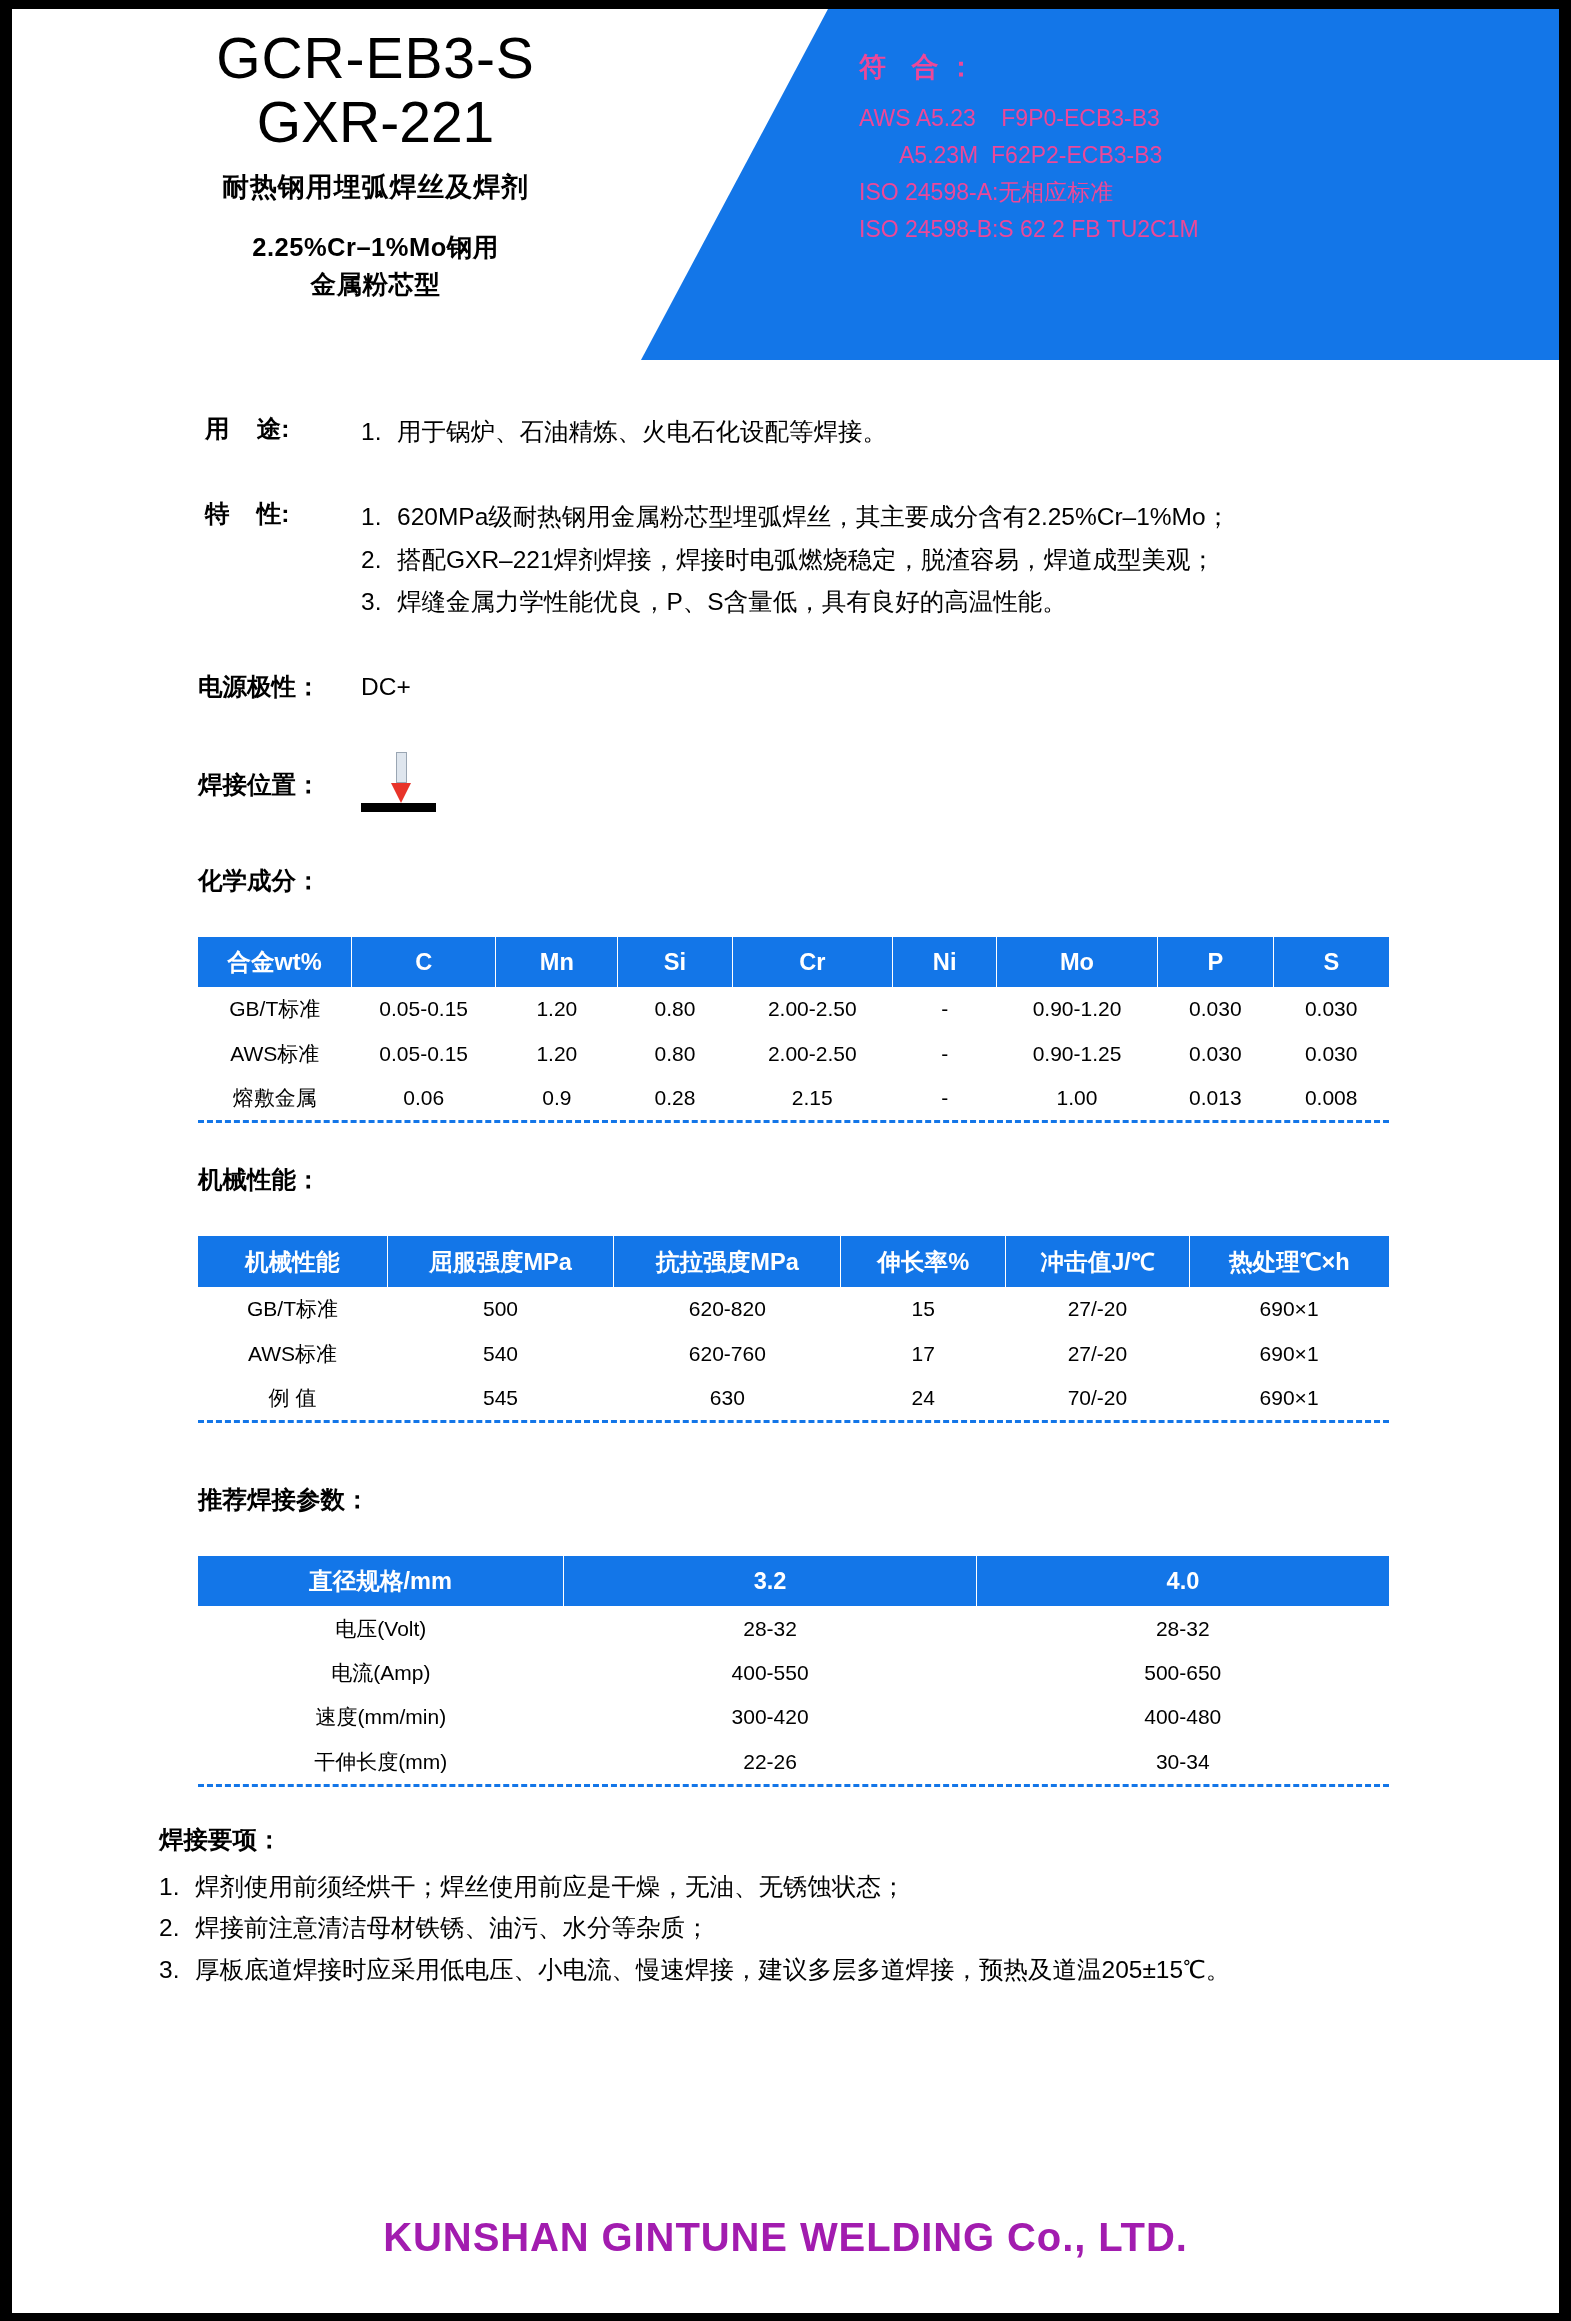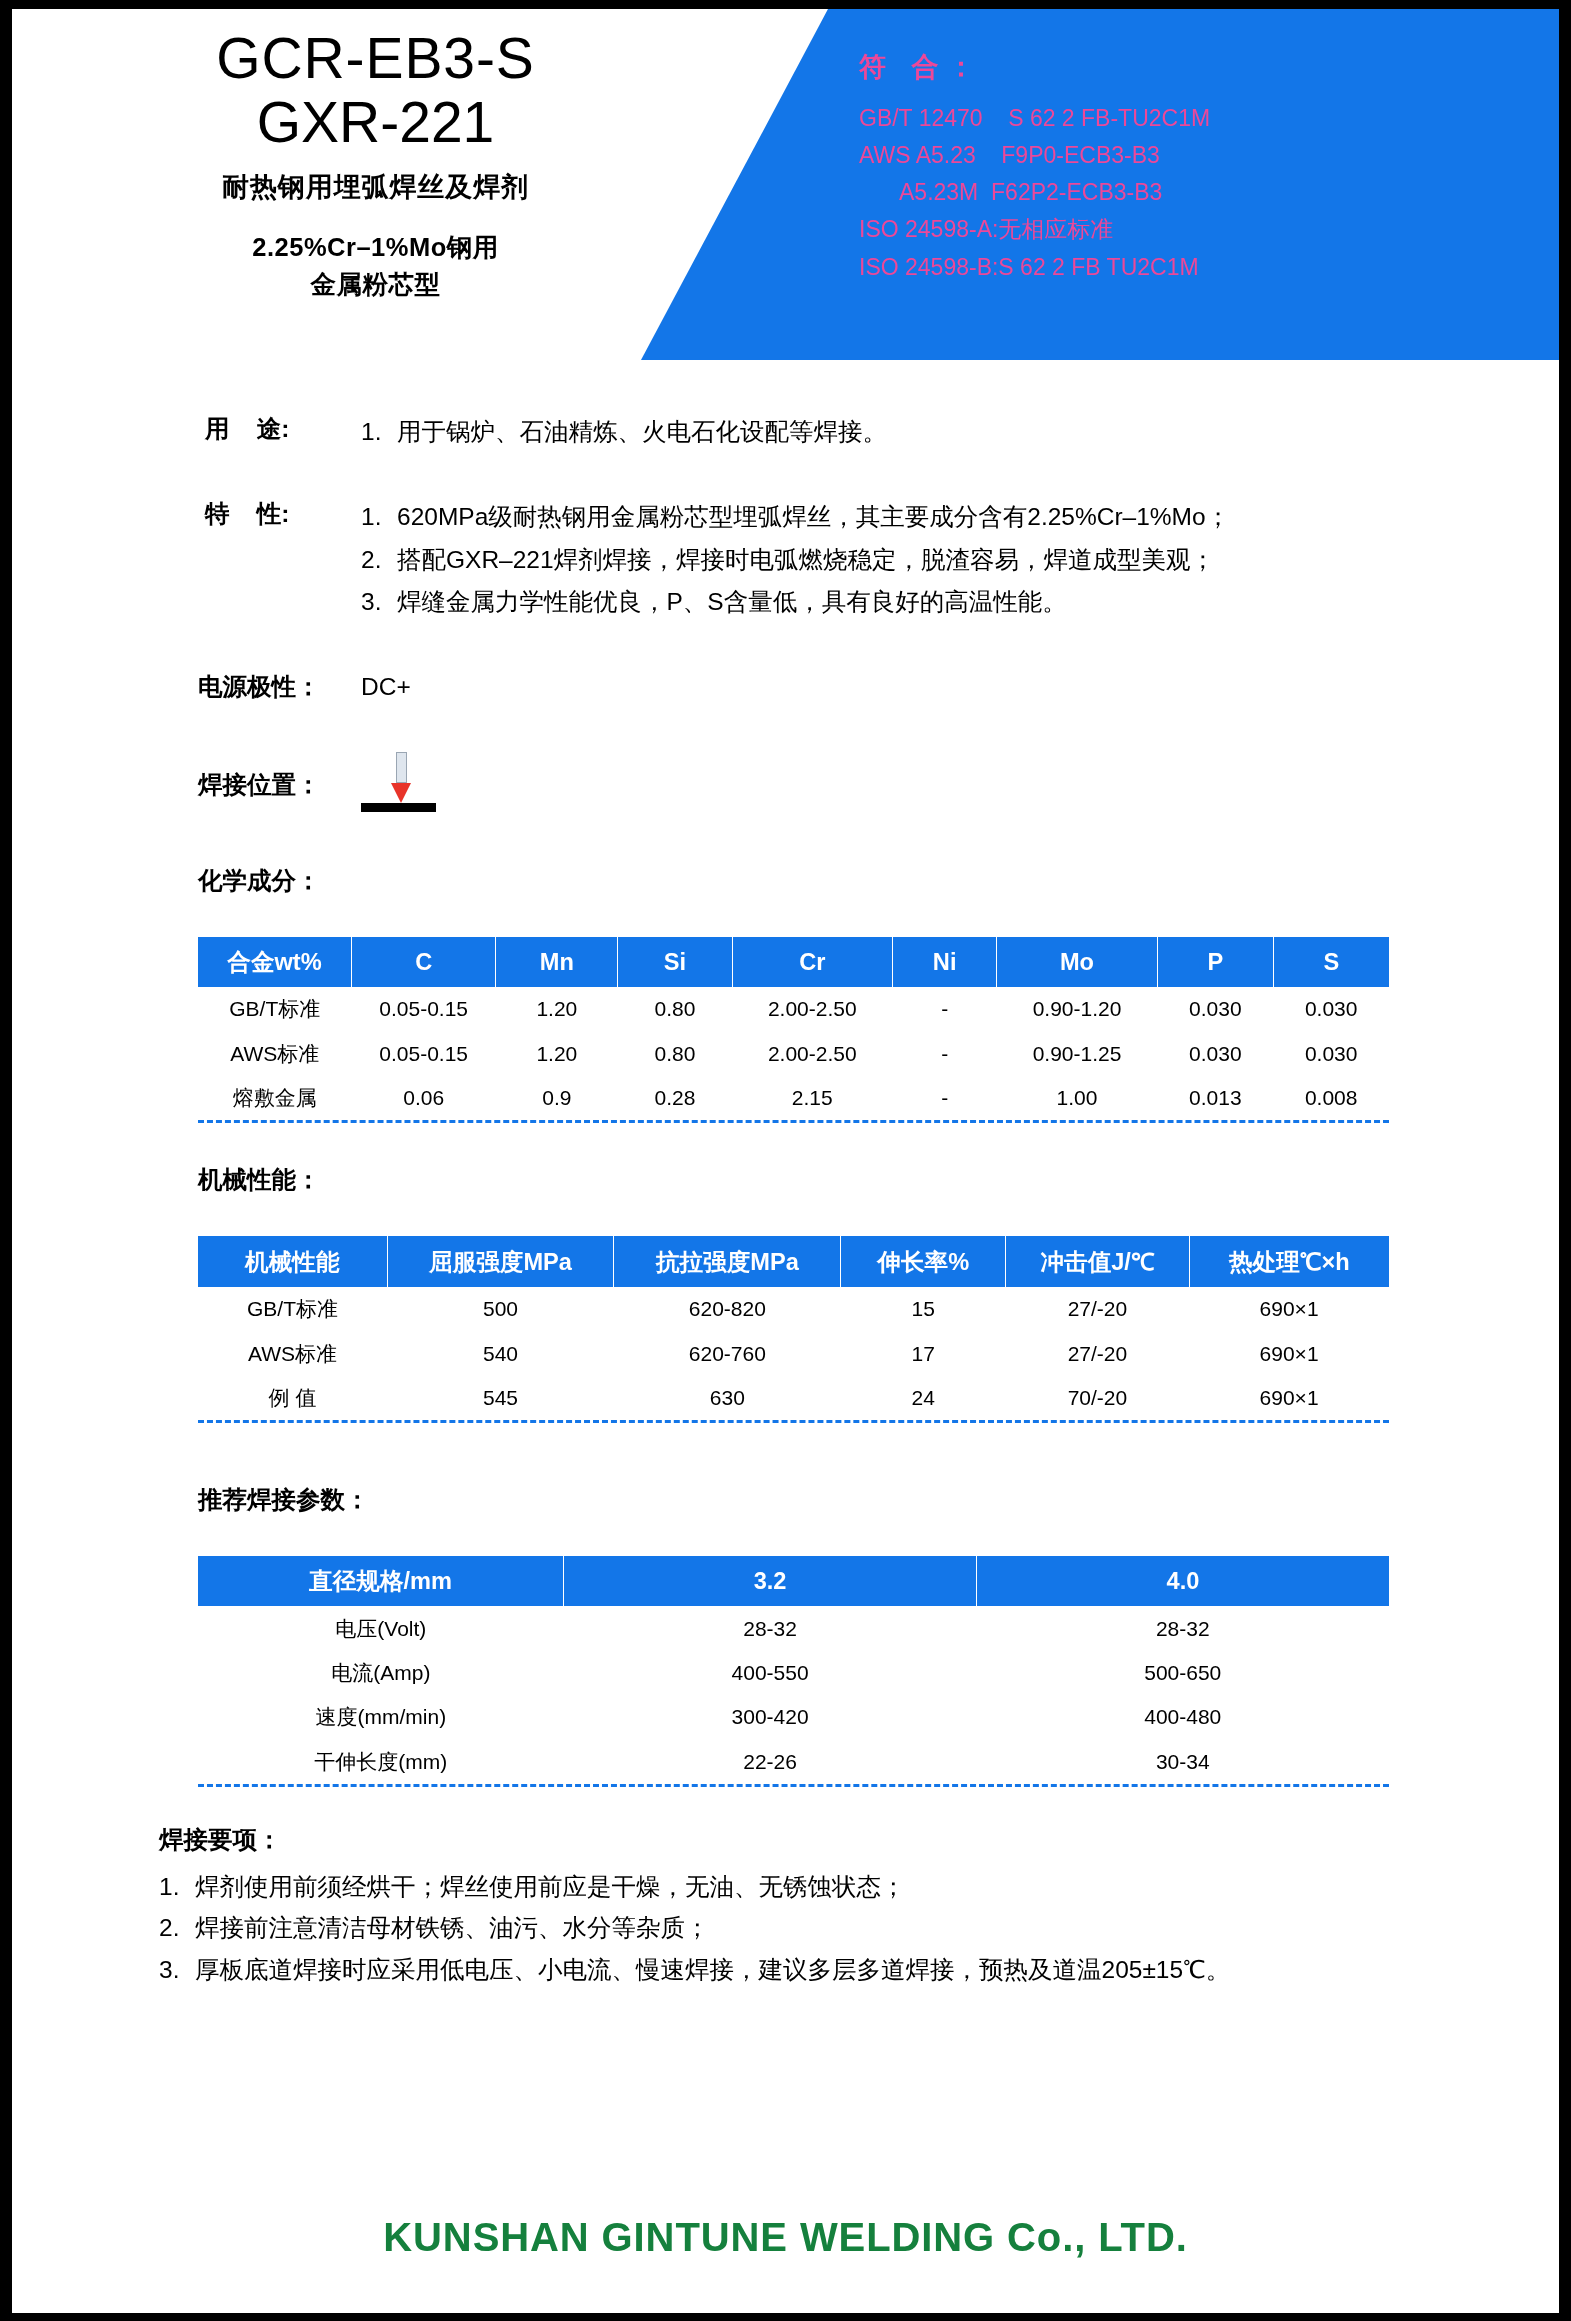--- a/index.html
+++ b/index.html
@@ -285,21 +285,21 @@
     flex: 1 1 auto;
   }
 
   
   .footer {
     position: absolute;
     bottom: 53px;
     left: 0;
     width: 100%;
     text-align: center;
-    color: #15803d;
+    color: #a21caf;
     font-size: 40px;
     font-weight: bold;
     letter-spacing: 0.9px;
     font-family: "Liberation Sans", sans-serif;
   }
 </style>
 </head>
 <body>
 
 <div class="page">
@@ -313,21 +313,20 @@
       <div class="prod-title2">GXR-221</div>
       <div class="prod-sub">耐热钢用埋弧焊丝及焊剂</div>
       <div class="prod-sub2">
         <div>2.25%Cr–1%Mo钢用</div>
         <div>金属粉芯型</div>
       </div>
     </div>
 
     <div class="std-block">
       <div class="std-title">符 合：</div>
-      <div class="std-line">GB/T 12470    S 62 2 FB-TU2C1M</div>
       <div class="std-line">AWS A5.23    F9P0-ECB3-B3</div>
       <div class="std-line indent">A5.23M  F62P2-ECB3-B3</div>
       <div class="std-line">ISO 24598-A:无相应标准</div>
       <div class="std-line">ISO 24598-B:S 62 2 FB TU2C1M</div>
     </div>
 
   </div>
 
   <div class="content">
 

